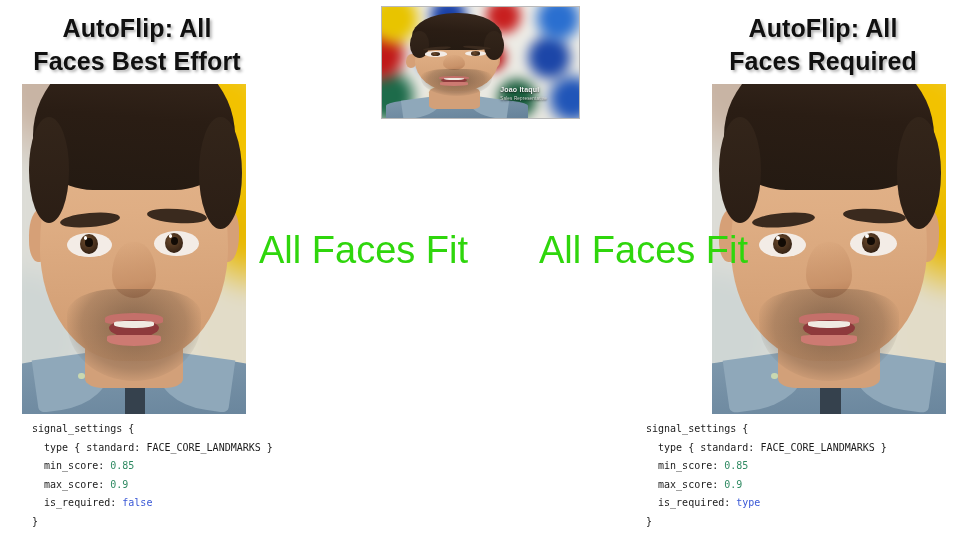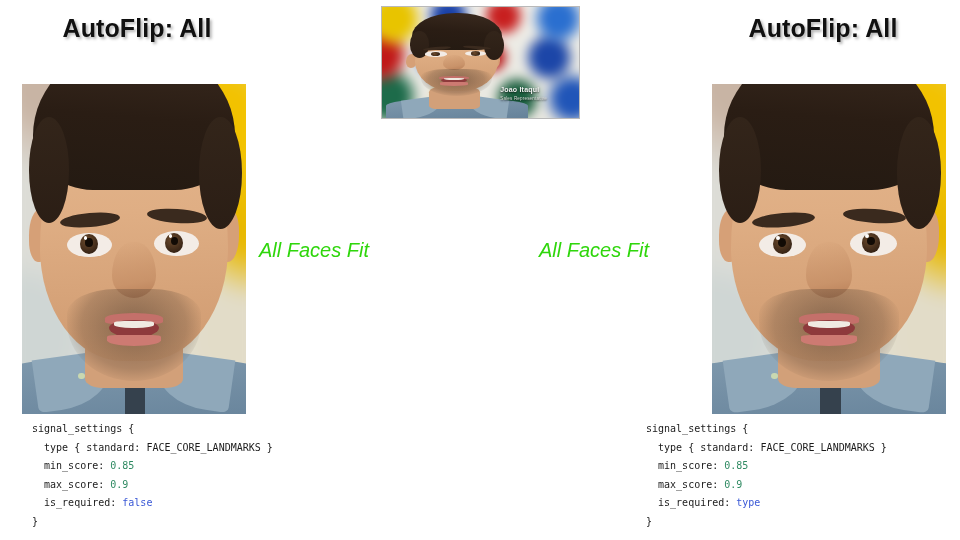--- a/index.html
+++ b/index.html
@@ -29,25 +29,24 @@
     text-shadow: 2px 2px 3px rgba(0,0,0,0.30);
     letter-spacing: 0.1px;
   }
   #title-left  { left: 6px;   top: 12px; width: 262px; }
   #title-right { right: 6px;  top: 12px; width: 262px; }
 
   
   .fit-label {
     position: absolute;
     font-family: "Liberation Sans", sans-serif;
-    font-size: 20px;
+    font-size: 38px;
     line-height: 32px;
     color: #2fd60c;
     white-space: nowrap;
-    font-style: italic;
   }
   #fit-left  { left: 259px; top: 234px; }
   #fit-right { left: 539px; top: 234px; }
 
   
   .photo {
     position: absolute;
     overflow: hidden;
     background: #cfcfcf;
   }
@@ -206,20 +205,21 @@
   .tok-num  { color: #2f8a62; }
   .tok-bool { color: #3a58d6; }
 </style>
 </head>
 <body>
 
 <div id="root">
 
   <div id="title-left" class="panel-title">
     <div>AutoFlip: All</div>
+    <div>Faces Best Effort</div>
   </div>
 
   <div id="photo-left" class="photo">
     <div class="pic">
       <div class="bokeh big"></div>
       <div class="face-wrap">
 
         <div class="shirt" style="left:-18%; top:83%; width:136%; height:30%;"></div>
         <div class="collar-l" style="left:6%; top:82%; width:34%; height:16%;"></div>
         <div class="collar-r" style="left:60%; top:82%; width:34%; height:16%;"></div>
@@ -296,20 +296,21 @@
         <div class="teeth" style="left:31.5%; top:64.3%; width:10%; height:1.8%;"></div>
         <div class="lip-bot" style="left:29.5%; top:68%; width:14%; height:2.8%;"></div>
       </div>
       <div class="cap-name" style="left:60%; top:71%;">Joao Itaqui</div>
       <div class="cap-role" style="left:60%; top:80%;">Sales Representative</div>
     </div>
   </div>
 
   <div id="title-right" class="panel-title">
     <div>AutoFlip: All</div>
+    <div>Faces Required</div>
   </div>
 
   <div id="photo-right" class="photo">
     <div class="pic">
       <div class="bokeh big"></div>
       <div class="face-wrap">
         <div class="shirt" style="left:-18%; top:83%; width:136%; height:30%;"></div>
         <div class="collar-l" style="left:6%; top:82%; width:34%; height:16%;"></div>
         <div class="collar-r" style="left:60%; top:82%; width:34%; height:16%;"></div>
         <div class="placket" style="left:46%; top:88%; width:9%; height:14%;"></div>

